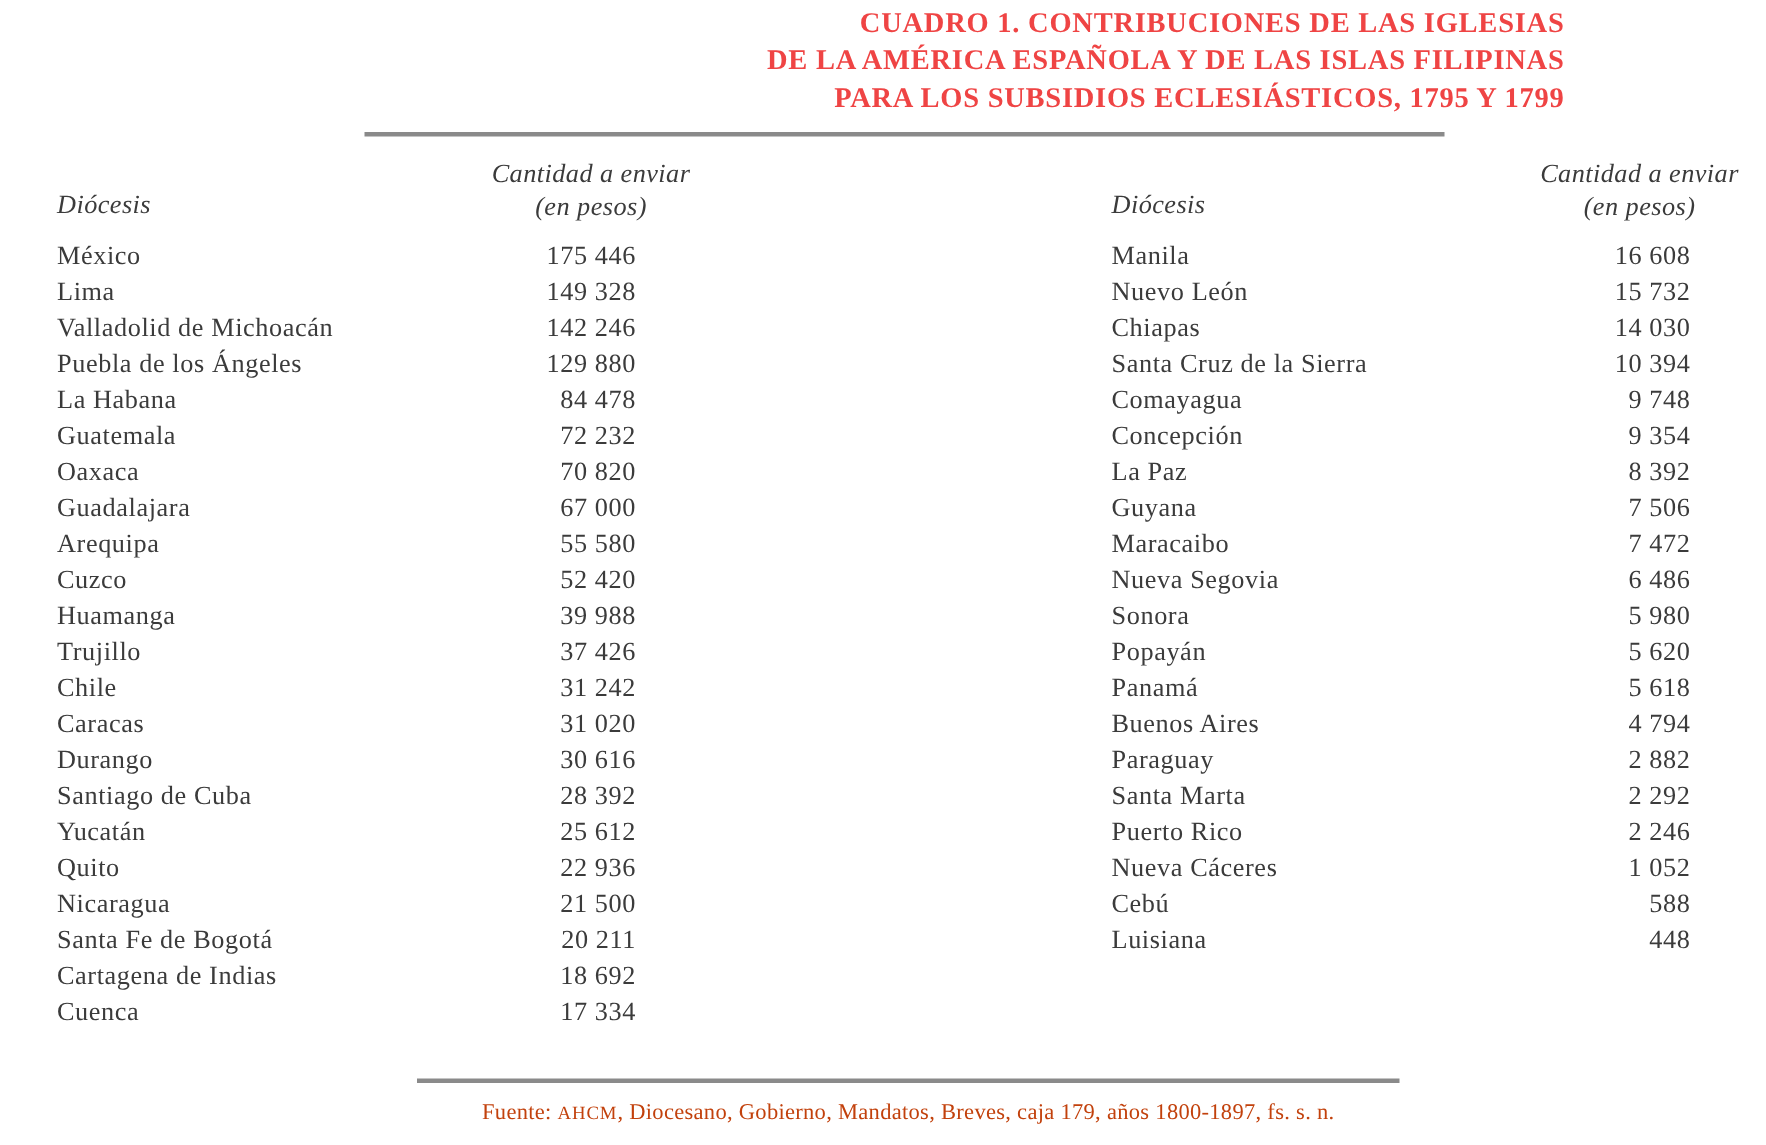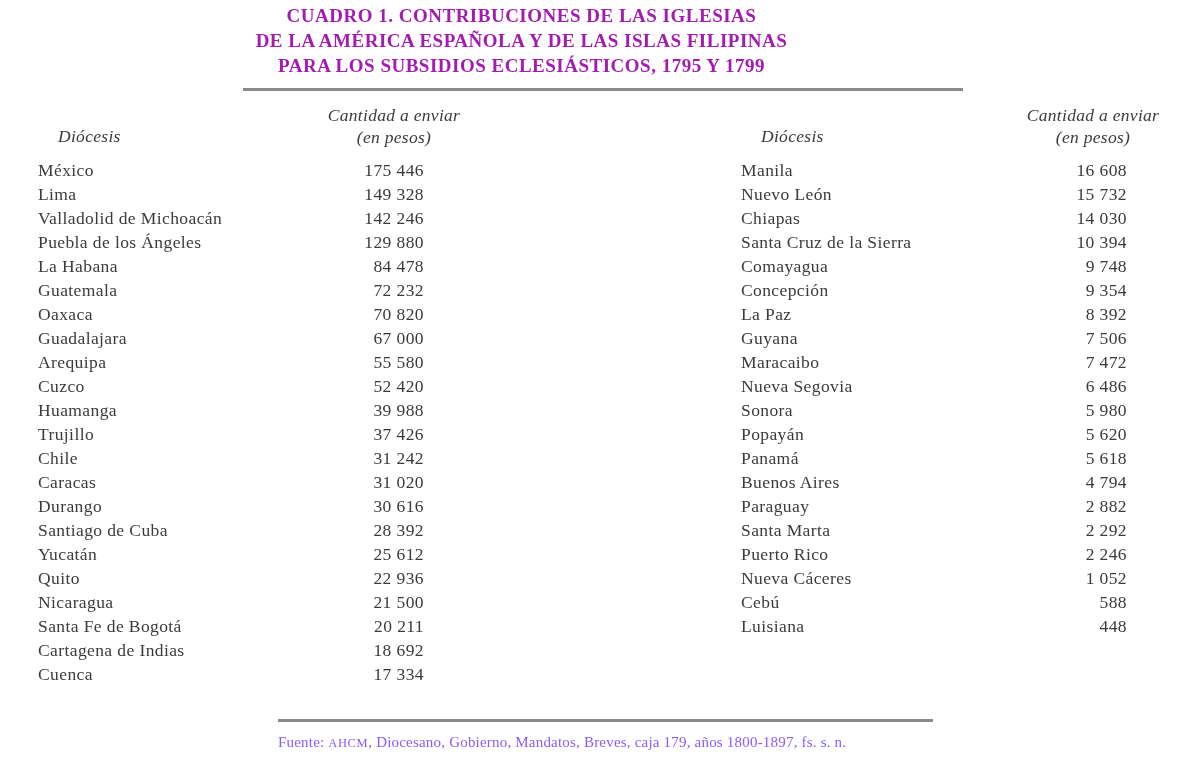--- a/index.html
+++ b/index.html
@@ -10,68 +10,68 @@
     height: 763px;
     background: #ffffff;
     font-family: "Liberation Serif", serif;
     color: #3b3b3b;
     overflow: hidden;
   }
   .title-block {
     position: absolute;
     top: 3px; left: 0;
     width: 1043px;
-    text-align: center;
+    text-align: right;
     font-weight: 700;
     font-size: 19px;
     line-height: 25px;
     letter-spacing: 0.5px;
-    color: #a21caf;
+    color: #ef4444;
   }
   .rule { position: absolute; height: 3px; background: #8a8a8a; }
   .rule-top { left: 243px; top: 88px; width: 720px; }
   .rule-bottom { left: 278px; top: 719px; width: 655px; }
 
   .colgroup { position: absolute; top: 100px; }
   .colgroup-left  { left: 38px;  width: 426px; }
   .colgroup-right { left: 741px; width: 422px; }
 
   .grp-header {
     display: flex;
     justify-content: space-between;
     align-items: flex-end;
     height: 48px;
     font-style: italic;
     font-size: 17.5px;
     letter-spacing: 0.3px;
   }
-  .diocese-hdr { padding-bottom: 1px; margin-left: 20px; }
+  .diocese-hdr { padding-bottom: 1px; }
   .amount-hdr { width: 140px; text-align: center; line-height: 22px; }
 
   .rows { margin-top: 10px; }
   .row {
     display: flex;
     justify-content: space-between;
     height: 24px;
     line-height: 24px;
     font-size: 17.5px;
     letter-spacing: 0.4px;
   }
   .row .name { white-space: nowrap; }
   .colgroup-left  .row .val { width: 140px; text-align: right; padding-right: 40px; }
   .colgroup-right .row .val { width: 140px; text-align: right; padding-right: 36px; }
 
   .source-line {
     position: absolute;
     left: 278px; top: 734px;
     width: 655px;
-    text-align: left;
+    text-align: center;
     font-size: 15px;
     letter-spacing: 0.2px;
-    color: #8b5cf6;
+    color: #c2410c;
     white-space: nowrap;
   }
   .sc { font-size: 12.5px; letter-spacing: 0.6px; }
 </style>
 </head>
 <body>
 
 <div class="page">
 
   <div class="title-block">

